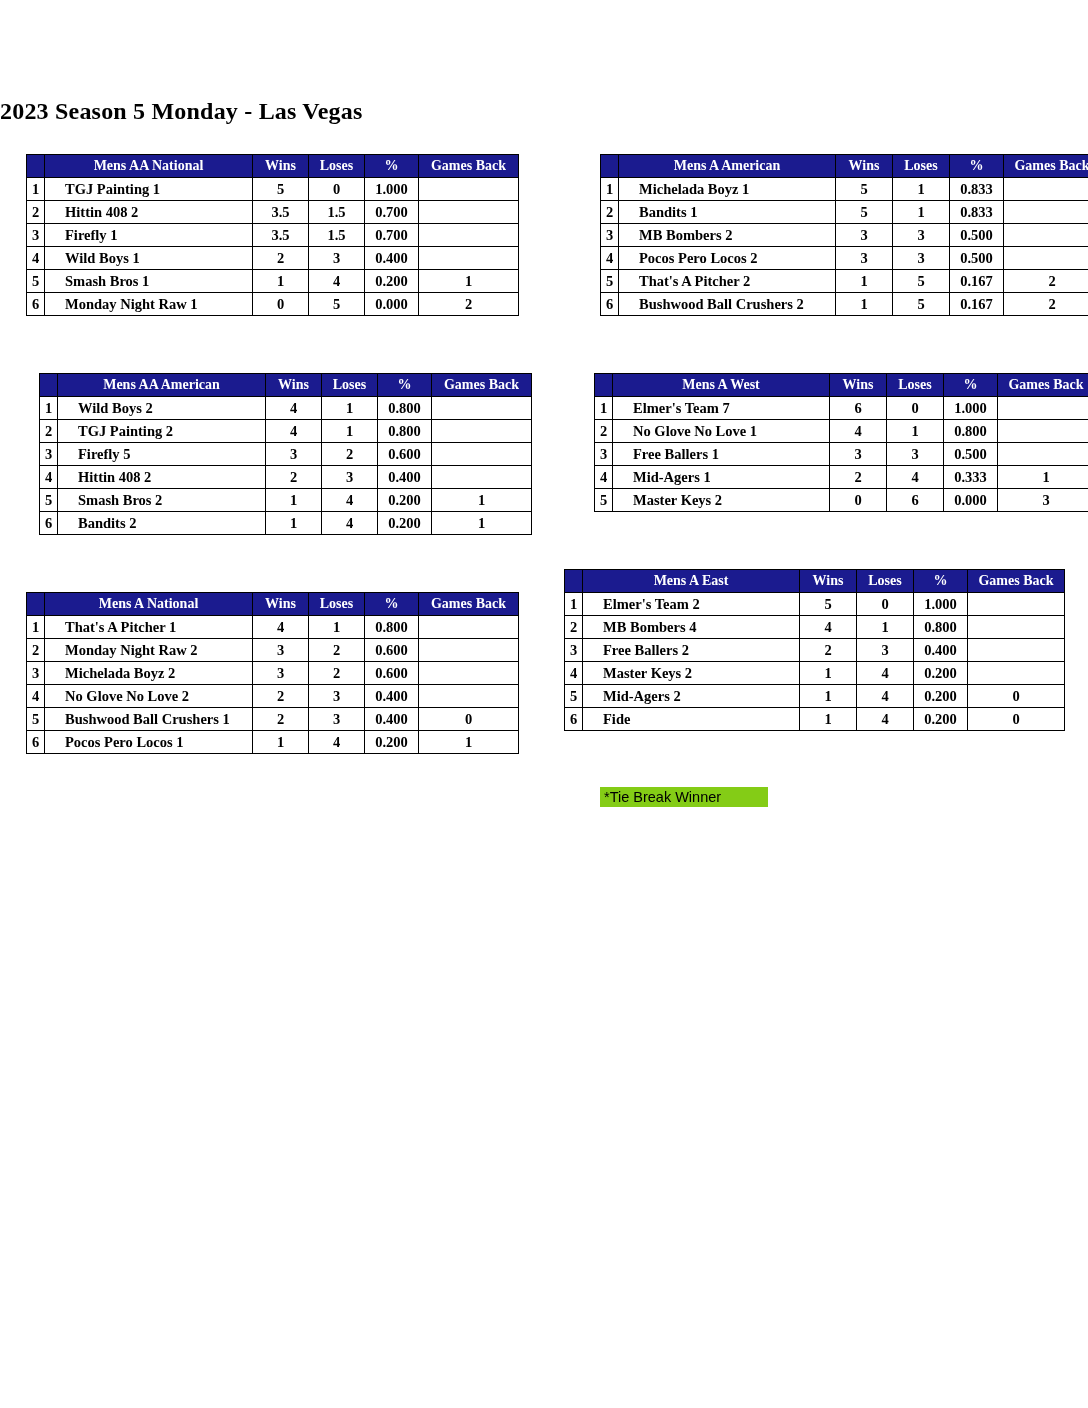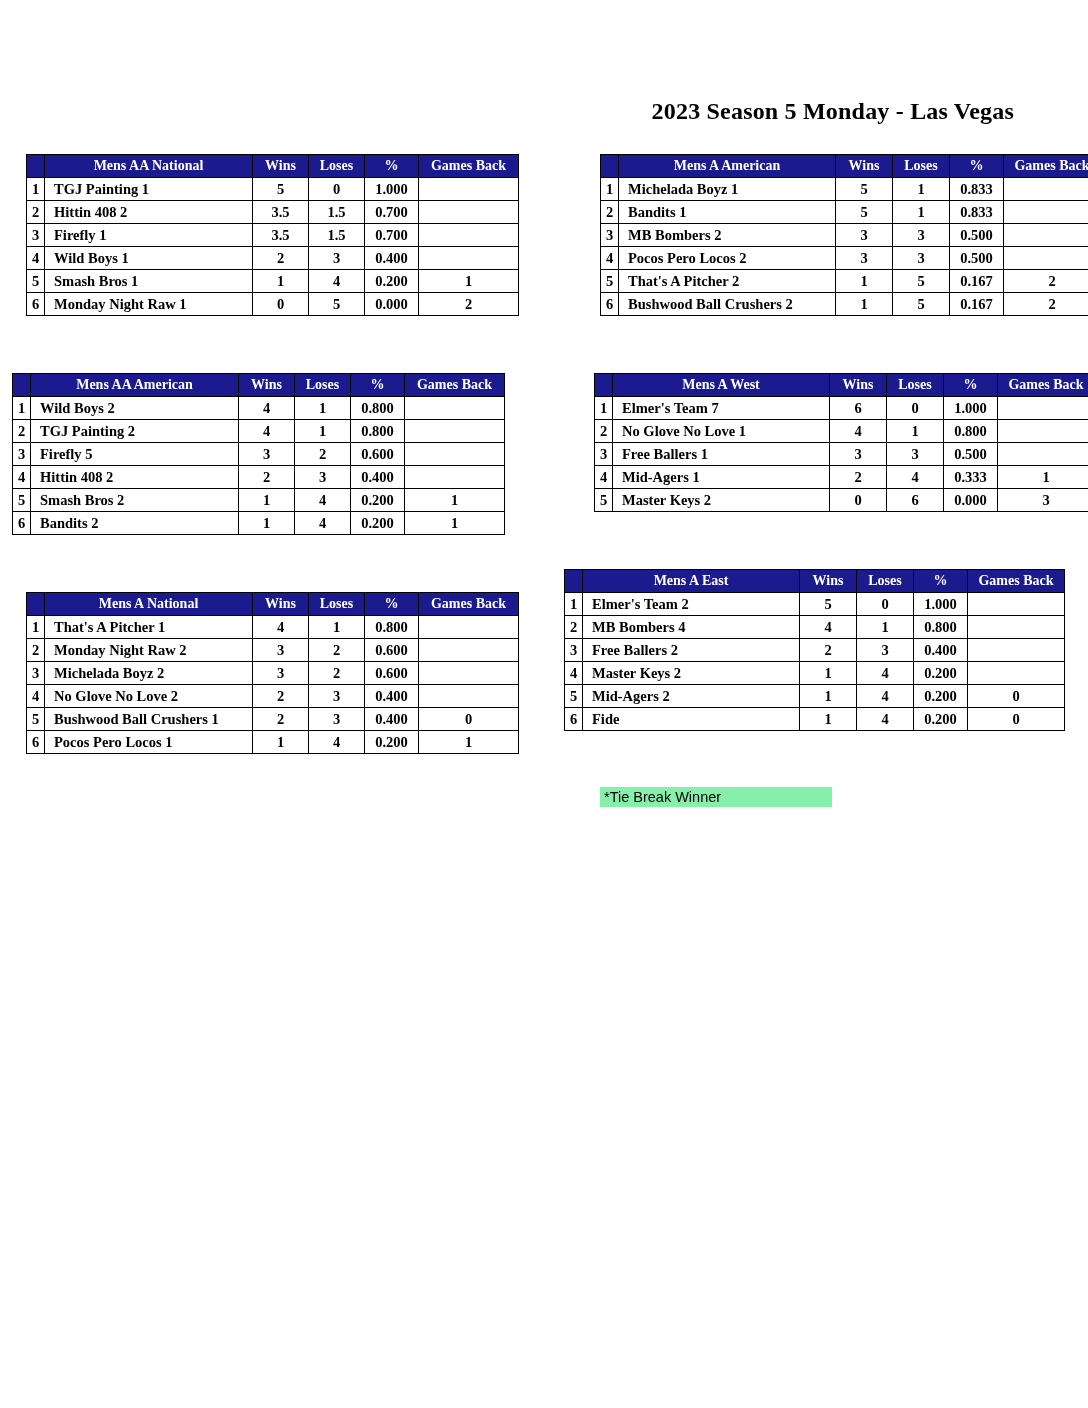--- a/index.html
+++ b/index.html
@@ -10,23 +10,23 @@
   body {
     width: 1088px;
     height: 1408px;
     position: relative;
     font-family: "Liberation Serif", serif;
     color: #000000;
   }
   .page-title {
     position: absolute;
     top: 98px;
-    left: 16px;
+    left: 0;
     width: 998px;
-    text-align: right;
+    text-align: left;
     font-family: "Liberation Serif", serif;
     font-size: 24px;
     font-weight: bold;
     letter-spacing: 0.2px;
   }
   .std-table {
     position: absolute;
     border-collapse: collapse;
     font-family: "Liberation Serif", serif;
     font-size: 14.5px;
@@ -52,21 +52,21 @@
     background: #1b1b8f;
   }
   td.rank {
     text-align: center;
     font-weight: bold;
     width: 18px;
     padding: 0 1px;
   }
   td.team {
     text-align: left;
-    padding-left: 9px;
+    padding-left: 20px;
   }
   td.num {
     text-align: center;
   }
   td.gb {
     text-align: center;
   }
   
   .left-tbl { width: 472px; }
   .left-tbl col.c-rank { width: 18px; }
@@ -79,36 +79,36 @@
   
   .right-tbl { width: 473px; }
   .right-tbl col.c-rank { width: 18px; }
   .right-tbl col.c-team { width: 217px; }
   .right-tbl col.c-wins { width: 57px; }
   .right-tbl col.c-loses { width: 57px; }
   .right-tbl col.c-pct { width: 54px; }
   .right-tbl col.c-gb { width: 97px; }
 
   #tbl-mens-aa-national { left: 26px;  top: 154px; }
-  #tbl-mens-aa-american { left: 12px;  top: 373px; }
+  #tbl-mens-aa-american { left: 39px;  top: 373px; }
   #tbl-mens-a-national  { left: 26px;  top: 592px; }
   #tbl-mens-a-american  { left: 600px; top: 154px; }
   #tbl-mens-a-west      { left: 594px; top: 373px; }
   #tbl-mens-a-east      { left: 564px; top: 569px; }
 
   .tie-note {
     position: absolute;
     left: 600px;
     top: 787px;
-    background: #86efac;
+    background: #84cc16;
     font-family: "Liberation Sans", sans-serif;
     font-size: 14.5px;
     color: #000000;
     padding: 2px 4px;
-    width: 232px;
+    width: 168px;
     box-sizing: border-box;
   }
 </style>
 </head>
 <body>
 
 <div class="page-title">2023 Season 5 Monday - Las Vegas</div>
 
 <table class="std-table left-tbl" id="tbl-mens-aa-national">
   <colgroup>

